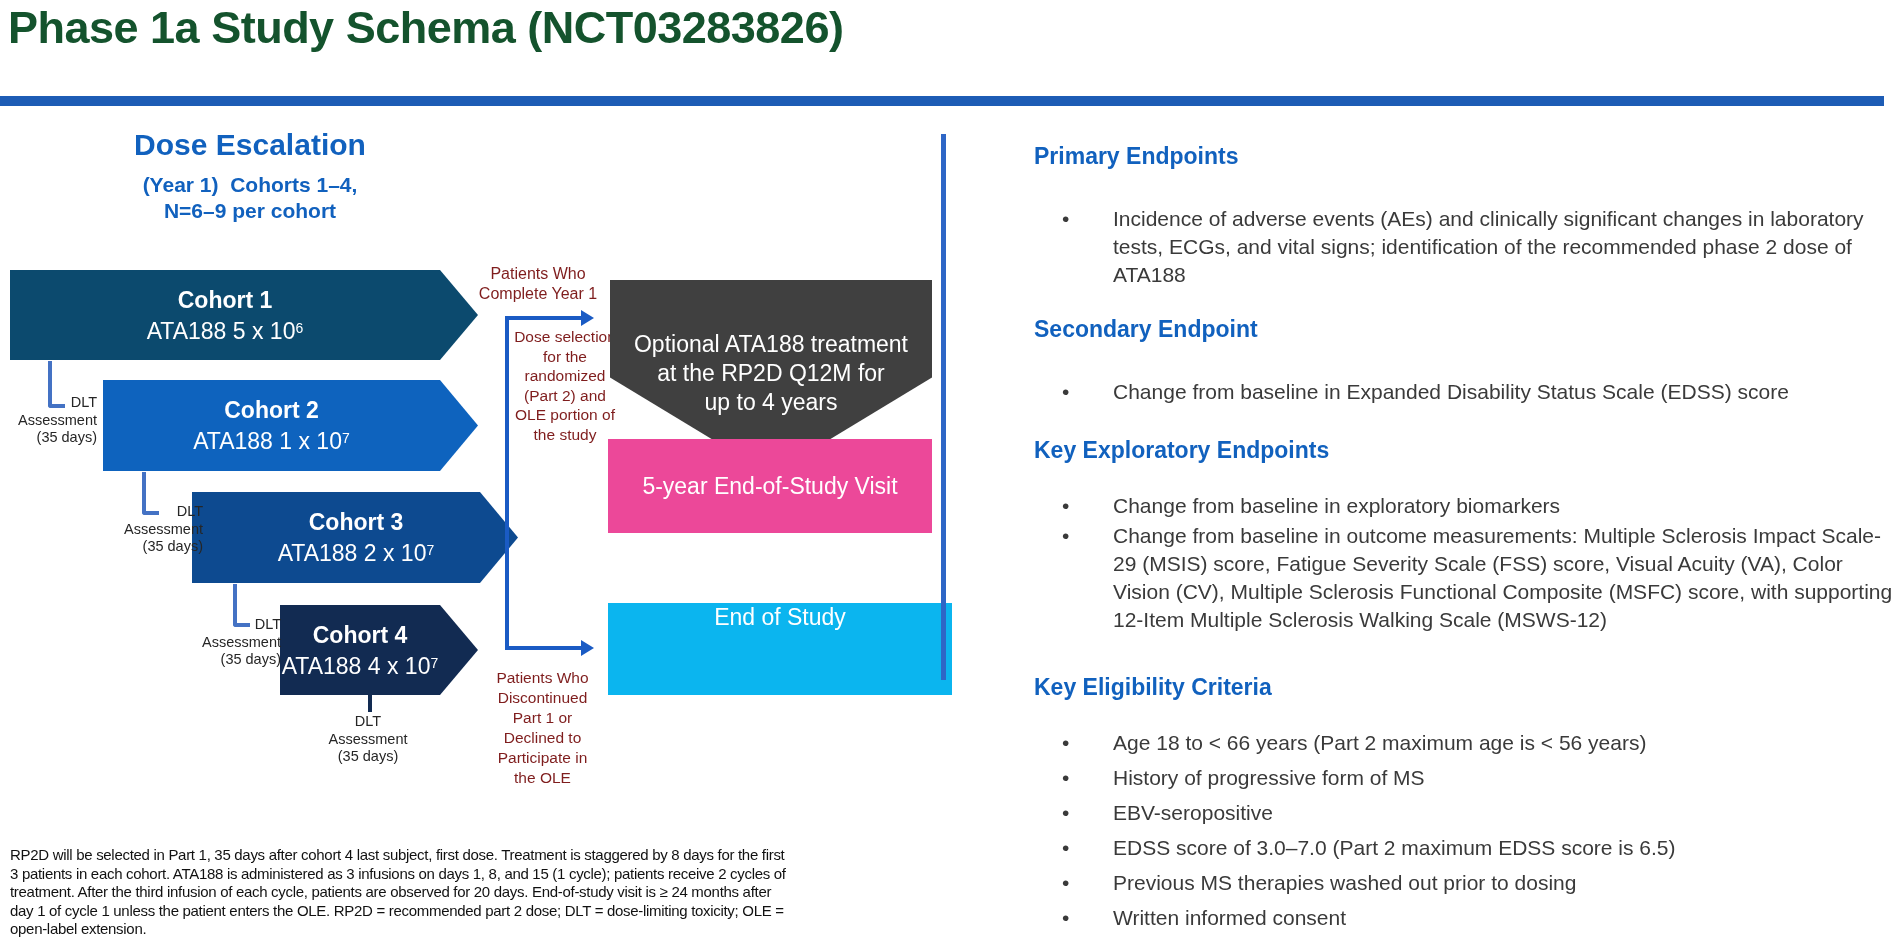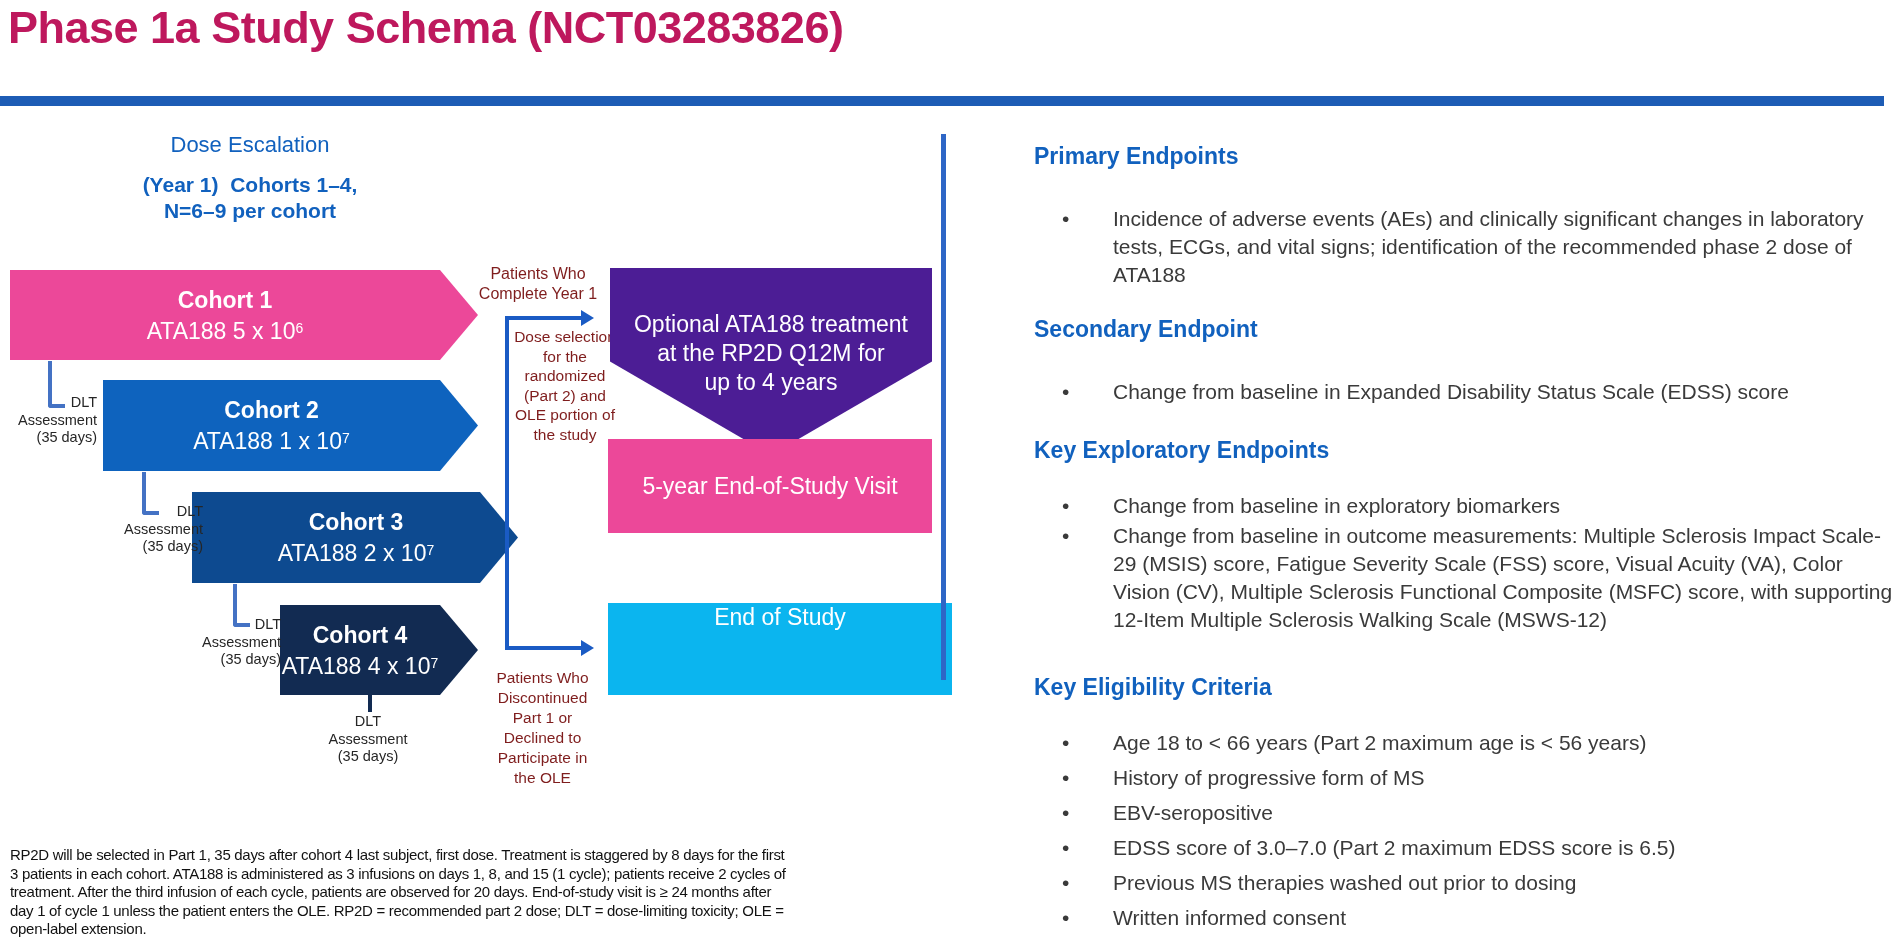--- a/index.html
+++ b/index.html
@@ -1,37 +1,37 @@
 <!DOCTYPE html>
 <html><head>
 <meta charset="utf-8">
 <style>
   html,body{margin:0;padding:0;background:#fff;}
   .slide{position:relative;width:1899px;height:946px;background:#ffffff;overflow:hidden;
          font-family:"Liberation Sans",sans-serif;color:#3c3c3c;}
 
-  .title{position:absolute;left:8px;top:2px;font-size:45px;font-weight:bold;color:#be185d;
+  .title{position:absolute;left:8px;top:2px;font-size:45px;font-weight:bold;color:#14532d;
          letter-spacing:-0.5px;white-space:nowrap;}
   .rule{position:absolute;left:0;top:96px;width:1884px;height:10px;background:#1d5cb5;}
 
   
   .col-head{position:absolute;text-align:center;color:#1161be;}
-  .col-head .main{font-size:22px;font-weight:normal;line-height:34px;}
+  .col-head .main{font-size:30px;font-weight:bold;line-height:34px;}
   .col-head .sub{font-size:21px;font-weight:bold;line-height:26px;margin-top:10px;white-space:pre-wrap;}
   .de-head{left:55px;top:128px;width:390px;}
   .ole-head{left:495px;top:128px;width:450px;}
 
   
   .cohort{position:absolute;color:#fff;display:flex;flex-direction:column;justify-content:center;
           text-align:center;clip-path:polygon(0 0,calc(100% - 38px) 0,100% 50%,calc(100% - 38px) 100%,0 100%);}
   .cohort .inner{padding-right:38px;}
   .cohort .cname{font-size:23px;font-weight:bold;line-height:28px;}
   .cohort .cdose{font-size:23px;line-height:28px;}
   .sup{font-size:14px;vertical-align:6px;}
-  .c1{left:10px;top:270px;width:468px;height:90px;background:#ec4899;}
+  .c1{left:10px;top:270px;width:468px;height:90px;background:#0c4a6e;}
   .c2{left:103px;top:380px;width:375px;height:91px;background:#0e63be;}
   .c3{left:192px;top:492px;width:286px;height:91px;background:#0d4a90;padding-left:40px;}
   .c4{left:280px;top:605px;width:198px;height:90px;background:#122b52;}
 
   
   .elbow{position:absolute;border-left:4px solid #4472c4;border-bottom:4px solid #4472c4;
          border-bottom-left-radius:3px;}
   .e1{left:48px;top:361px;width:13px;height:43px;}
   .e2{left:142px;top:472px;width:13px;height:39px;}
   .e3{left:233px;top:584px;width:13px;height:39px;}
@@ -51,22 +51,22 @@
   .harrow .head{position:absolute;right:-13px;top:-6px;width:0;height:0;
                 border-left:13px solid #1a5bc4;border-top:8px solid transparent;border-bottom:8px solid transparent;}
 
   .mid-label{position:absolute;color:#7f1d1d;text-align:center;white-space:pre-line;}
   .m-complete{left:440px;top:264px;width:196px;font-size:16px;line-height:20px;}
   .m-dosesel{left:485px;top:327px;width:160px;font-size:15.5px;line-height:19.5px;}
   .m-discont{left:455px;top:668px;width:175px;font-size:15.5px;line-height:20px;}
 
   
   .shape{position:absolute;color:#fff;text-align:center;white-space:pre-line;font-size:23px;line-height:29px;}
-  .sh-crimson{left:610px;top:268px;width:322px;height:187px;background:#4c1d95;
-              clip-path:polygon(0 0,100% 0,100% 50%,50% 100%,0 50%);padding-top:0;}
+  .sh-crimson{left:610px;top:280px;width:322px;height:187px;background:#404040;
+              clip-path:polygon(0 0,100% 0,100% 50%,50% 100%,0 50%);padding-top:8px;}
   .sh-crimson .stext{margin-top:13px;}
   .sh-teal{left:608px;top:439px;width:324px;height:94px;background:#ec4899;
            display:flex;align-items:center;justify-content:center;}
   .sh-cyan{left:608px;top:603px;width:344px;height:92px;background:#0bb5ef;
            display:flex;justify-content:center;}
 
   .divider{position:absolute;left:941px;top:134px;width:5px;height:546px;background:#2e66c6;}
 
   
   .right-panel{position:absolute;left:1020px;top:128px;width:879px;}

